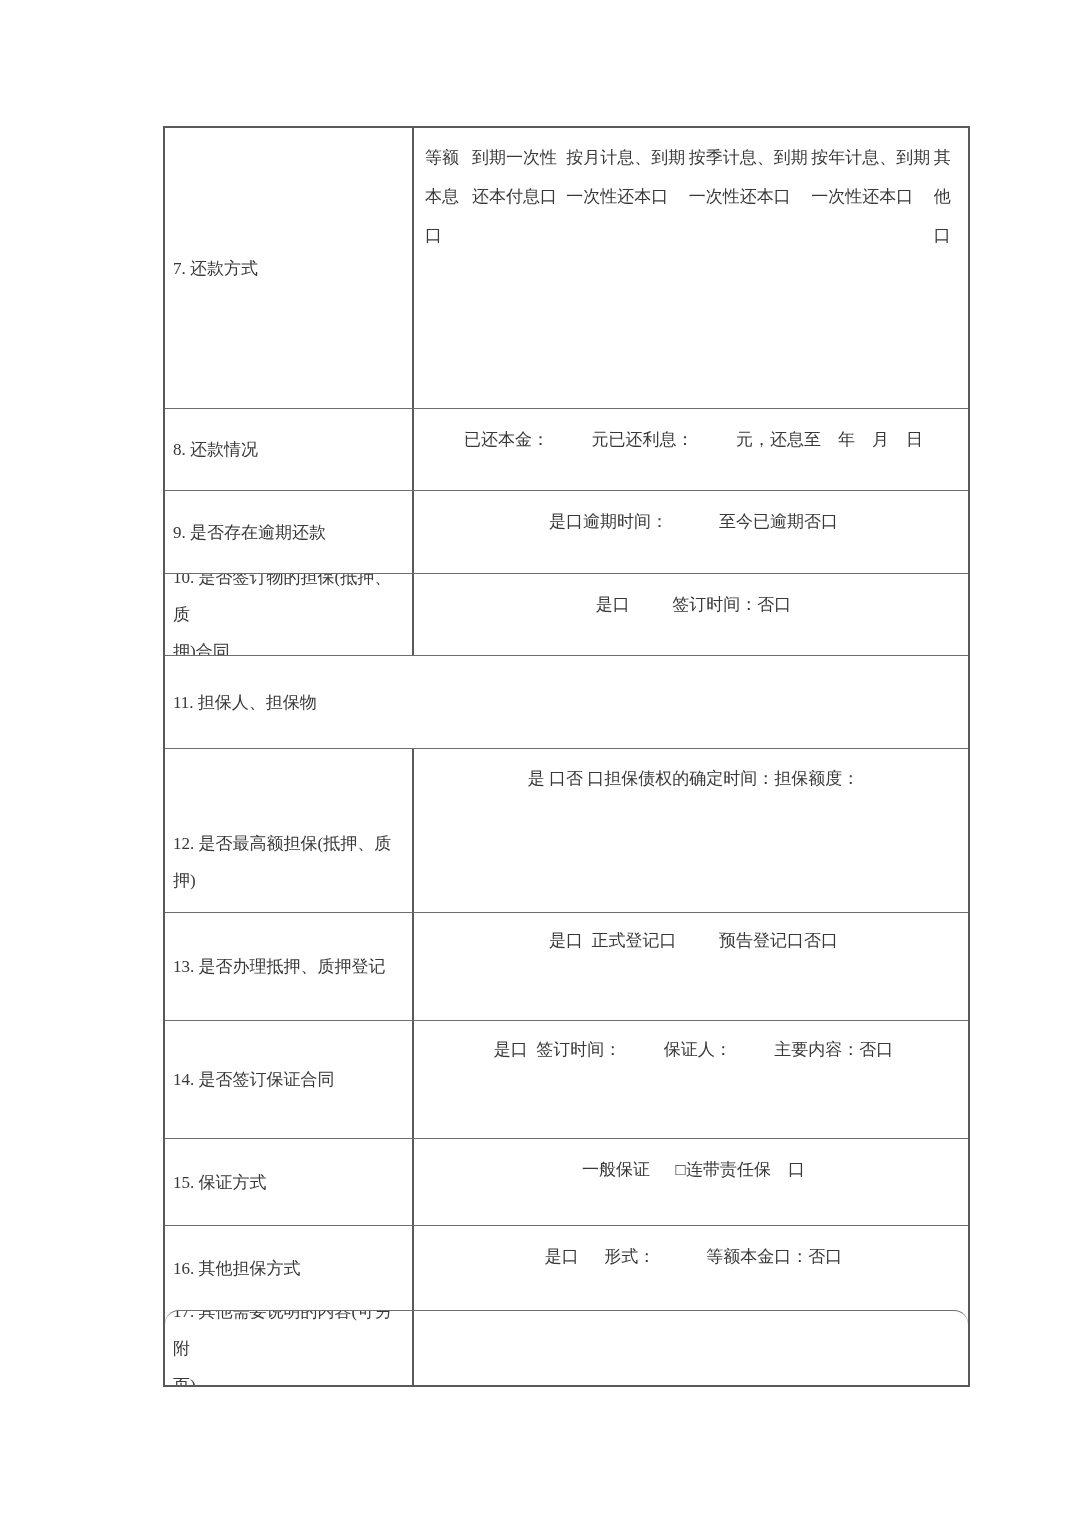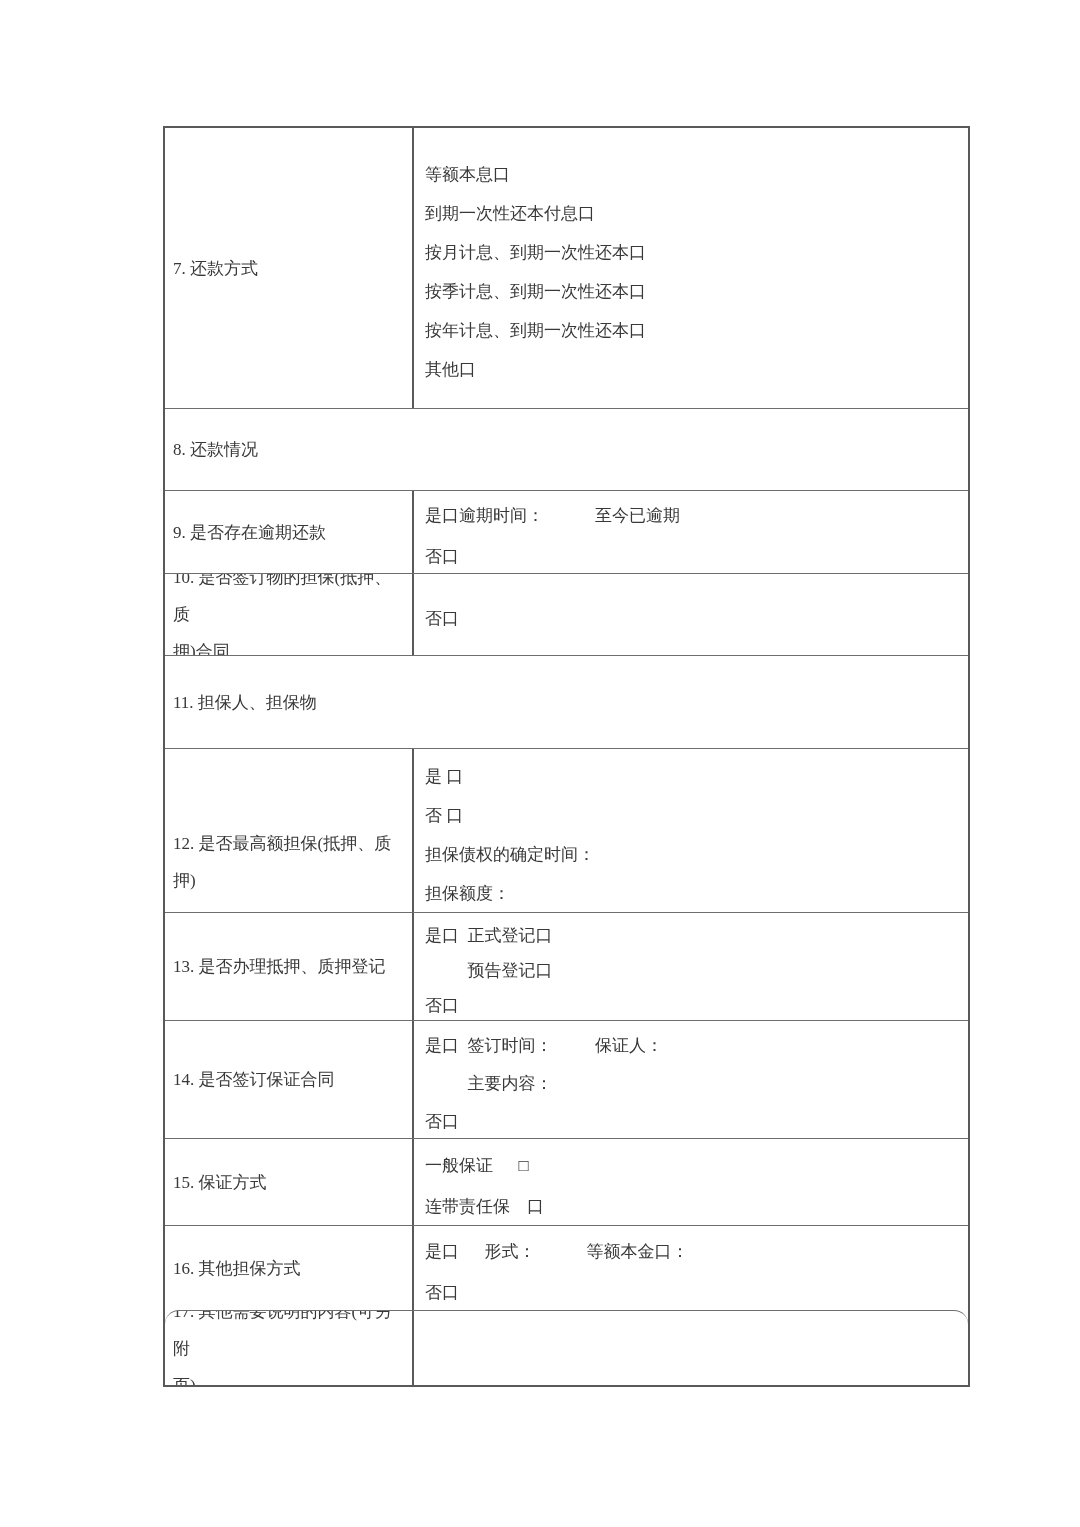--- a/index.html
+++ b/index.html
@@ -45,21 +45,21 @@
     font-size: 17px;
     line-height: 37px;
     white-space: pre-wrap;
     overflow: hidden;
   }
   .cell-r {
     flex: 1;
     box-sizing: border-box;
     border-left: 2px solid #595959;
     display: flex;
-    flex-direction: column;
+    flex-direction: row;
     justify-content: center;
     padding: 10px 6px 2px 11px;
     overflow: hidden;
   }
   .line {
     font-size: 17px;
     line-height: 41px;
     white-space: pre-wrap;
   }
   .row-7  { height: 280px; }
@@ -91,34 +91,39 @@
       <div class="line">到期一次性还本付息口</div>
       <div class="line">按月计息、到期一次性还本口</div>
       <div class="line">按季计息、到期一次性还本口</div>
       <div class="line">按年计息、到期一次性还本口</div>
       <div class="line">其他口</div>
     </div>
   </div>
 
   <div class="row row-8">
     <div class="cell-l">8. 还款情况</div>
+    <div class="cell-r">
+      <div class="line">已还本金：          元</div>
+      <div class="line">已还利息：          元，还息至    年    月    日</div>
+    </div>
   </div>
 
   <div class="row row-9">
     <div class="cell-l">9. 是否存在逾期还款</div>
     <div class="cell-r">
       <div class="line">是口逾期时间：            至今已逾期</div>
       <div class="line">否口</div>
     </div>
   </div>
 
   <div class="row row-10">
     <div class="cell-l">10. 是否签订物的担保(抵押、质
 押)合同</div>
     <div class="cell-r">
+      <div class="line">是口          签订时间：</div>
       <div class="line">否口</div>
     </div>
   </div>
 
   <div class="row row-11">
     <div class="cell-l">11. 担保人、担保物</div>
   </div>
 
   <div class="row row-12">
     <div class="cell-l label-low">12. 是否最高额担保(抵押、质押)</div>

